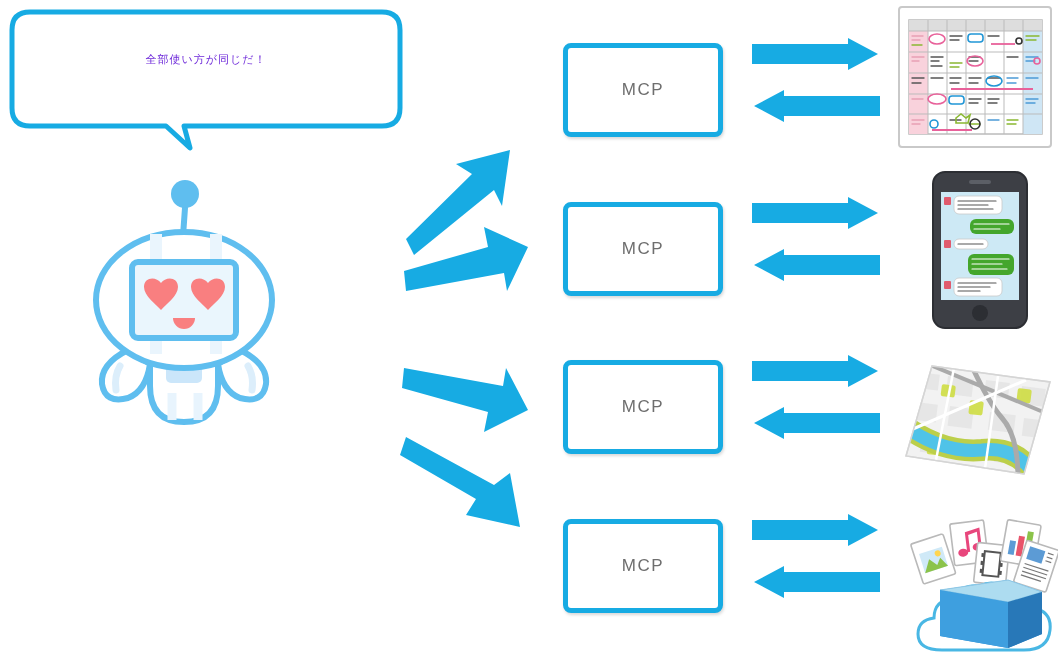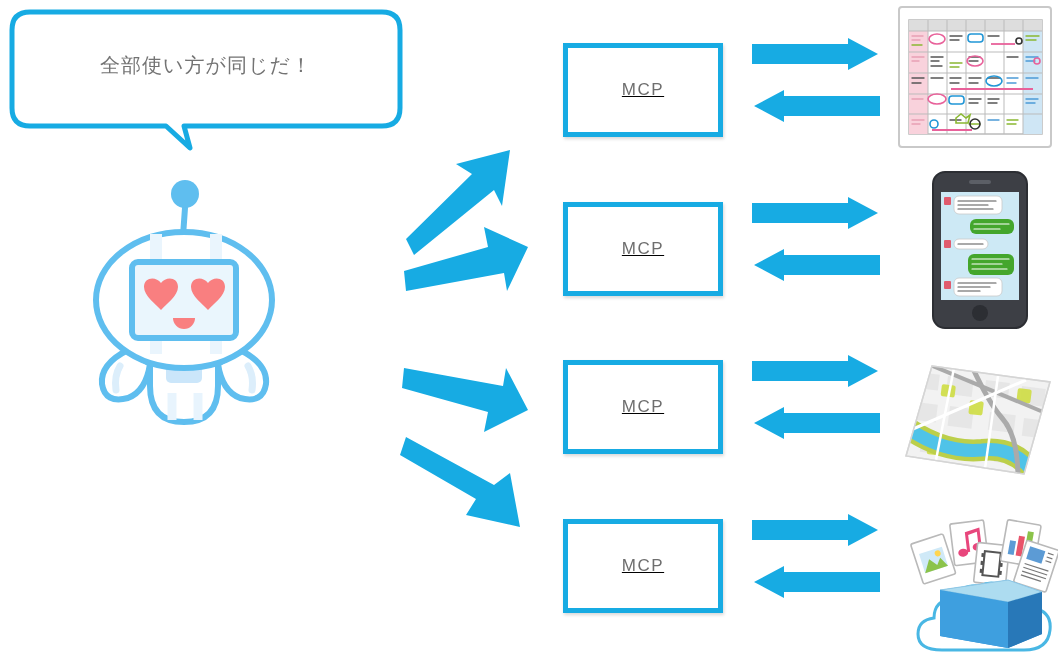--- a/index.html
+++ b/index.html
@@ -26,42 +26,41 @@
     width: 396px;
     height: 112px;
   }
   #speech-bubble svg { display: block; }
   #speech-text {
     position: absolute;
     left: 0;
     top: 44px;
     width: 396px;
     text-align: center;
-    font-size: 20px;
-    color: #737373;
+    font-size: 11px;
+    color: #6d28d9;
     font-family: Liberation Sans, sans-serif;
     letter-spacing: 1px;
   }
 
   
   #robot { left: 88px; top: 168px; width: 200px; height: 270px; }
 
   
   .mcp-box {
     width: 160px;
     height: 94px;
     border: 5px solid #17ABE3;
-    border-radius: 0;
+    border-radius: 8px;
     background: #ffffff;
     box-sizing: border-box;
     display: flex;
     align-items: center;
     justify-content: center;
     box-shadow: 1px 2px 3px rgba(120,120,120,0.28);
-    text-decoration: underline;
   }
   .mcp-label {
     font-size: 17px;
     color: #6e6e6e;
     letter-spacing: 1.5px;
     font-family: "Liberation Sans", sans-serif;
   }
 
   
   .arrow-svg { display: block; overflow: visible; }

